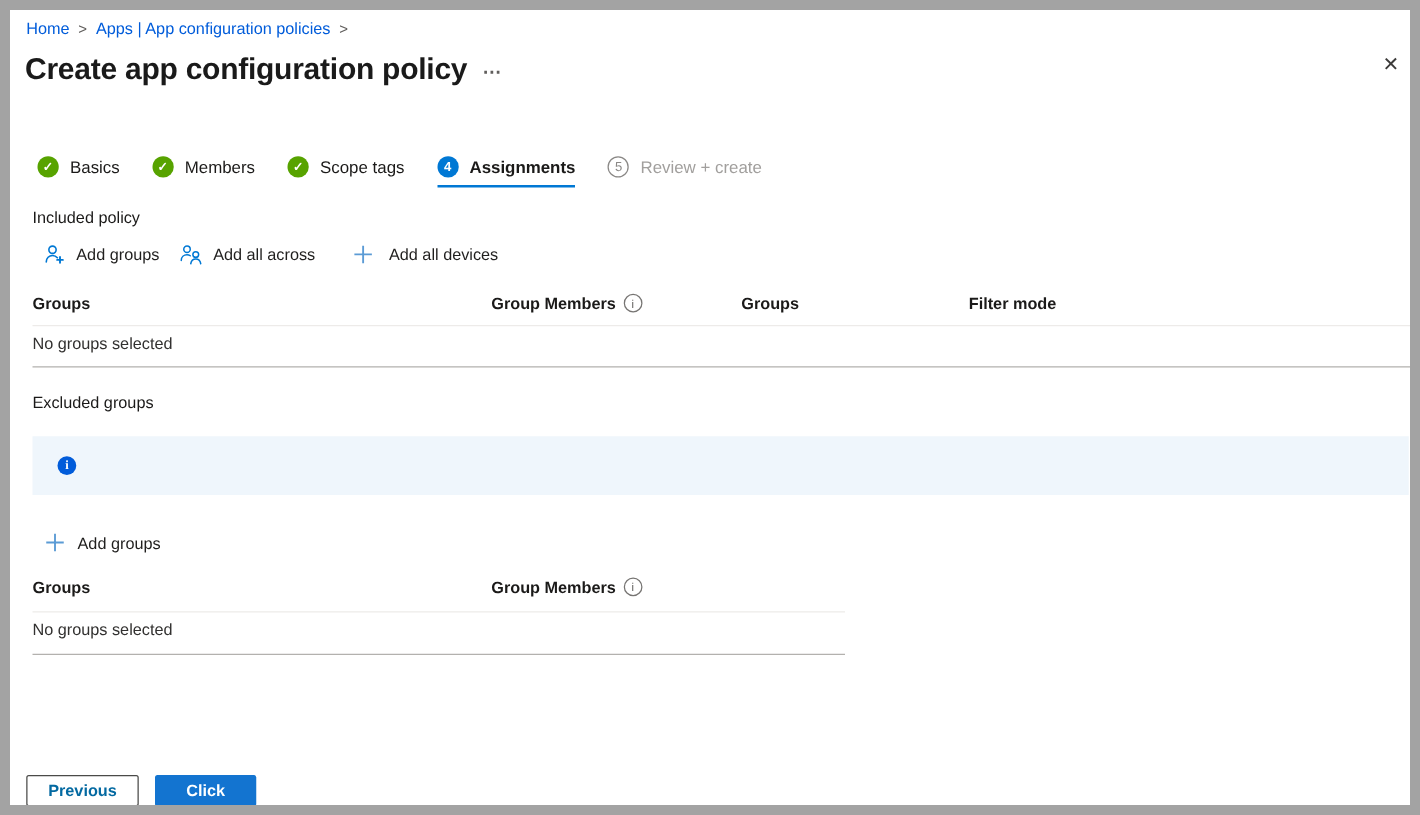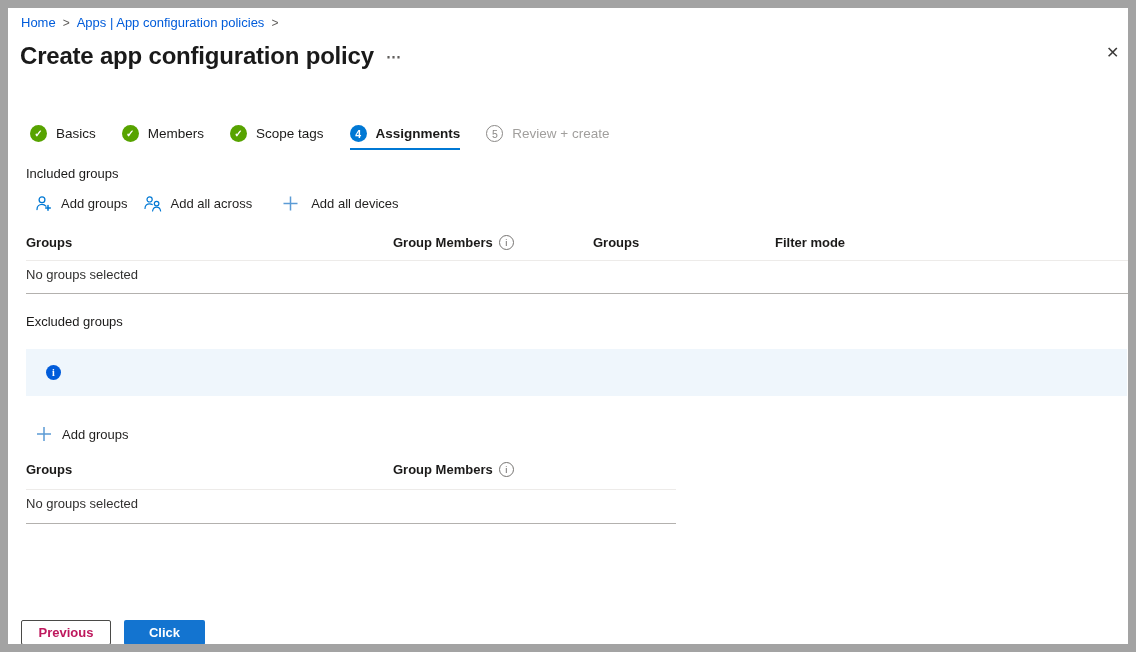--- a/index.html
+++ b/index.html
@@ -46,21 +46,21 @@
   .banner{position:absolute;left:18px;top:341px;width:1101px;height:47px;background:#eff6fc;
           display:flex;align-items:center;padding-left:20px;box-sizing:border-box;font-size:12.5px;color:#1b1a19;}
   .banner-ic{width:15px;height:15px;border-radius:50%;background:#015cda;color:#fff;display:flex;align-items:center;
              justify-content:center;font-size:10px;font-weight:bold;margin-right:9px;flex:none;font-family:"Liberation Serif",serif;}
   .banner-link{color:#1b1a19;text-decoration:underline;margin-left:4px;cursor:pointer;}
   
   .add2{position:absolute;left:28px;top:418px;display:flex;align-items:center;gap:10px;font-size:13px;color:#201f1e;background:none;border:none;padding:0;cursor:pointer;font-family:inherit;}
   .add2 .ic{display:flex;color:#5b9bd5;}
   
   .btn{position:absolute;top:612px;height:25px;border-radius:2px;font-size:13px;font-family:inherit;cursor:pointer;display:flex;align-items:center;justify-content:center;box-sizing:border-box;}
-  .btn.prev{left:13px;width:90px;background:#fff;border:1px solid #4a4a48;color:#be185d;font-weight:bold;}
+  .btn.prev{left:13px;width:90px;background:#fff;border:1px solid #4a4a48;color:#0369a1;font-weight:bold;}
   .btn.next{left:116px;width:81px;background:#1374d0;border:none;color:#fff;font-weight:bold;}
 </style>
 </head>
 <body>
 
 <div class="page">
 
   <nav class="breadcrumb">
     <a>Home</a>
     <span class="crumb-sep">&gt;</span>
@@ -88,21 +88,21 @@
     <div class="tab active">
       <span class="step-circle current">4</span>
       <span>Assignments</span>
     </div>
     <div class="tab disabled">
       <span class="step-circle pending">5</span>
       <span>Review + create</span>
     </div>
   </div>
 
-  <div class="sec-heading" style="top:158px;">Included groups</div>
+  <div class="sec-heading" style="top:158px;">Included policy</div>
 
   <div class="cmd-row">
     <button class="cmd-btn">
       <span class="ic">
         <svg width="17" height="17" viewBox="0 0 17 17" aria-hidden="true">
           <circle cx="7" cy="4.8" r="2.9" fill="none" stroke="currentColor" stroke-width="1.3"></circle>
           <path d="M2 14.5c0-3.1 2.3-5.1 5-5.1 1.6 0 3 .7 3.9 1.8" fill="none" stroke="currentColor" stroke-width="1.3" stroke-linecap="round"></path>
           <path d="M13 10.6v4.6M10.7 12.9h4.6" fill="none" stroke="currentColor" stroke-width="1.5" stroke-linecap="round"></path>
         </svg>
       </span>

